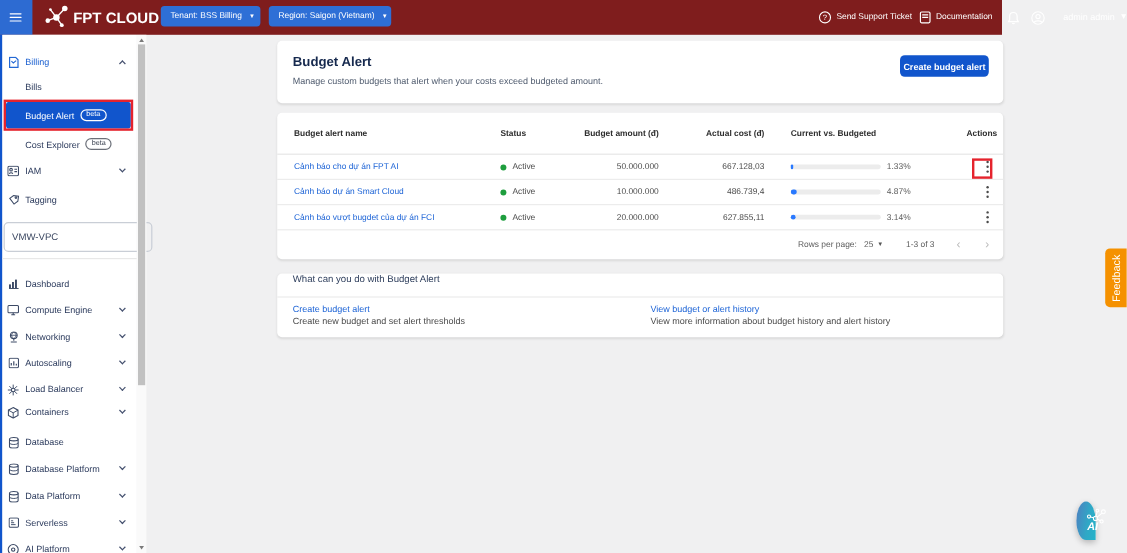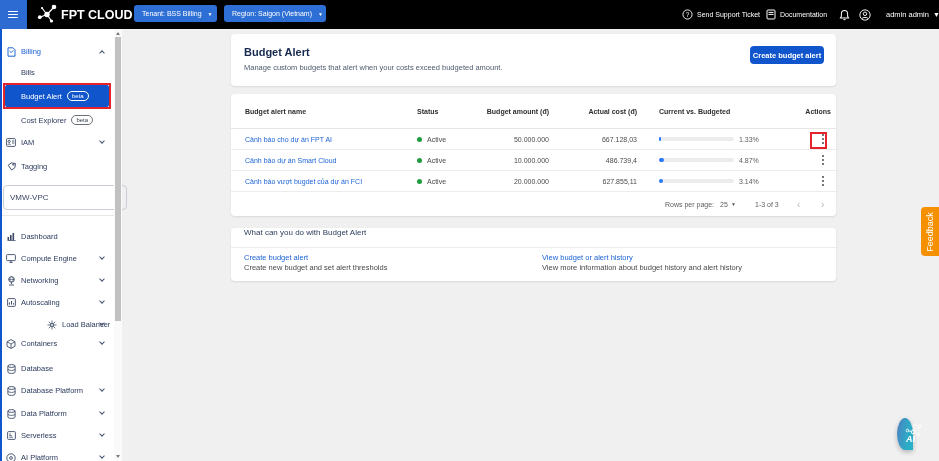--- a/index.html
+++ b/index.html
@@ -1,20 +1,20 @@
 <!DOCTYPE html>
 <html><head>
 <meta charset="utf-8">
 <style>
 * { margin:0; padding:0; box-sizing:border-box; }
 html,body { width:939px; height:461px; overflow:hidden; }
 body { font-family:"Liberation Sans", sans-serif; position:relative; background:#f0f0f1; }
 
 
-.topbar { position:absolute; left:0; top:0; width:939px; height:29px; background:#000000; }
+.topbar { position:absolute; left:0; top:0; width:835px; height:29px; background:#7f1d1d; }
 .burger { position:absolute; left:0; top:0; width:27px; height:29px; background:#2d6bd2; }
 .burger .bars { position:absolute; left:7.8px; top:11px; width:10.5px; }
 .burger .bars div { height:1.3px; background:#fff; margin-bottom:1.7px; border-radius:1px; }
 .logo { position:absolute; left:37px; top:4px; height:21px; display:flex; align-items:center; }
 .logo-text { color:#fff; font-weight:bold; font-size:12.5px; letter-spacing:0px; margin-left:3px; }
 .chip { position:absolute; top:5px; height:17px; background:#2e6fd6; border-radius:3px; color:#fff; font-size:7px; display:flex; align-items:center; padding:0 8px; white-space:nowrap; justify-content:space-between; }
 .chip .car { margin-left:6px; font-size:5px; }
 .nav-right { position:absolute; left:0; top:0; width:939px; height:29px; color:#fff; font-size:7px; white-space:nowrap; }
 .nav-item { position:absolute; top:0; height:29px; display:flex; align-items:center; }
 .nav-item svg { margin-right:4px; }
@@ -222,21 +222,21 @@
     <span class="ic">
         <svg width="9" height="9" viewBox="0 0 9 9" fill="none" stroke="#3c4a66" stroke-width="0.9">
           <rect x="0.6" y="0.6" width="7.8" height="7.8" rx="1"></rect>
           <path d="M2.4 6.6 L2.4 4.4 M4.5 6.6 L4.5 3 M6.6 6.6 L6.6 5.2" stroke-width="1"></path>
         </svg>
       </span>
     Autoscaling <span class="car">
         <i class="chev"></i>
       </span>
   </div>
-  <div class="sb-item" style="top:285px;padding-left:41px;">
+  <div class="sb-item" style="top:285px;">
     <span class="ic">
         <svg width="10" height="10" viewBox="0 0 10 10" fill="none" stroke="#3c4a66" stroke-width="0.9">
           <circle cx="5" cy="5" r="1.5"></circle>
           <path d="M5 0.5 L5 3.5 M5 6.5 L5 9.5 M0.5 5 L3.5 5 M6.5 5 L9.5 5 M1.8 1.8 L3.9 3.9 M6.1 6.1 L8.2 8.2 M8.2 1.8 L6.1 3.9 M3.9 6.1 L1.8 8.2" stroke-width="0.8"></path>
         </svg>
       </span>
     Load Balancer <span class="car">
         <i class="chev"></i>
       </span>
   </div>

